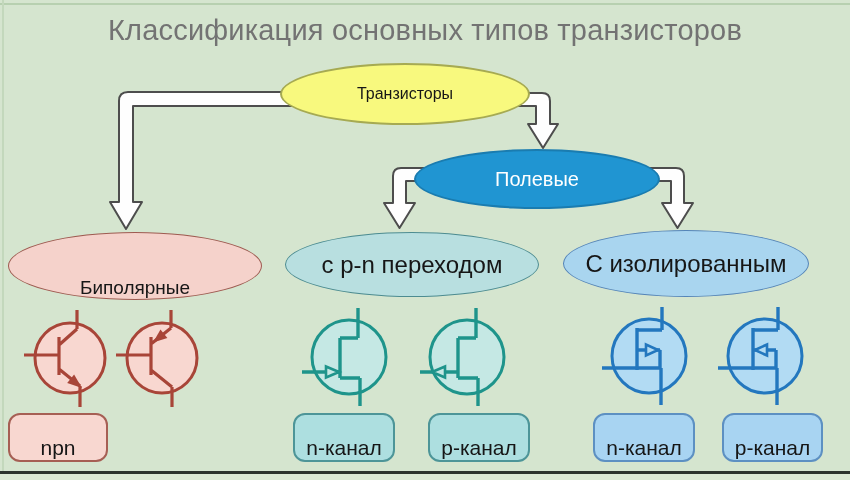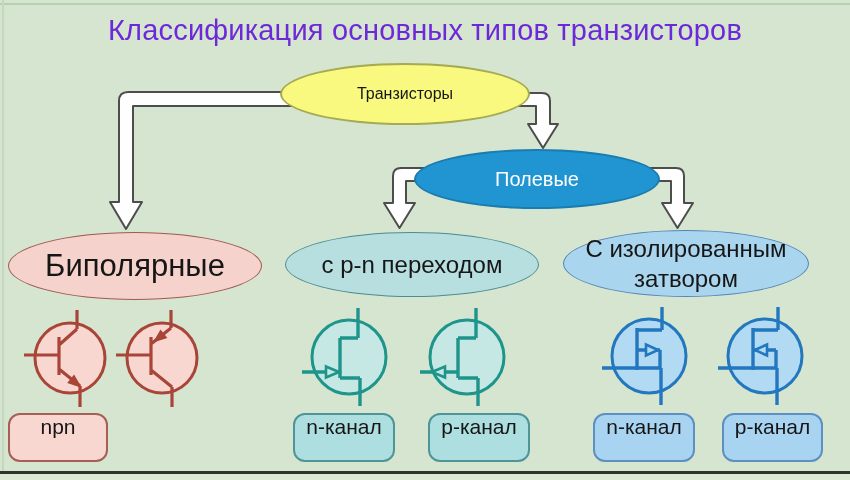--- a/index.html
+++ b/index.html
@@ -10,44 +10,44 @@
     color:#161616;
   }
   .edge-top{position:absolute;left:0;top:3px;width:850px;height:2px;background:#b7d0b0;}
   .edge-left{position:absolute;left:2px;top:0;width:2px;height:480px;background:#c3d8bc;}
   .edge-bottom-dark{position:absolute;left:0;top:471px;width:850px;height:3px;background:#2c342c;}
   .edge-bottom-light{position:absolute;left:0;top:474px;width:850px;height:6px;background:#dbe9d3;}
 
   .title{
     position:absolute;left:0;top:12px;width:850px;height:36px;
     display:flex;align-items:center;justify-content:center;
-    font-size:29px;letter-spacing:.2px;color:#6d28d9;
+    font-size:29px;letter-spacing:.2px;color:#737373;
   }
 
   .node{
     position:absolute;border-radius:50%;
     display:flex;align-items:center;justify-content:center;
     text-align:center;box-sizing:border-box;
   }
   .node-root{left:280px;top:63px;width:250px;height:62px;
     background:var(--root-fill,#f8f97e);border:2px solid var(--root-border,#a6aa52);font-size:16px;}
   .node-fe{left:414px;top:149px;width:246px;height:60px;
     background:var(--fe-fill,#2095d2);border:2px solid var(--fe-border,#1a7cb0);
     color:#ffffff;font-size:20px;}
   .node-bipolar{left:8px;top:232px;width:254px;height:68px;
-    background:var(--bipolar-fill,#f5d2cb);border:1.5px solid var(--bipolar-border,#9e5b51);font-size:31px;}
+    background:var(--bipolar-fill,#f5d2cb);border:1.5px solid var(--bipolar-border,#9e5b51);font-size:19px;align-items:flex-end;}
   .node-pn{left:285px;top:232px;width:254px;height:65px;
     background:var(--pn-fill,#b8dfe0);border:1.5px solid var(--pn-border,#4d8c91);font-size:24px;}
   .node-ig{left:563px;top:230px;width:246px;height:67px;
     background:var(--ig-fill,#a9d5ef);border:1.5px solid var(--ig-border,#5585b8);
     font-size:24px;line-height:1.25;flex-direction:column;}
 
   .tagbox{
     position:absolute;top:413px;height:49px;box-sizing:border-box;
-    border-radius:12px;display:flex;align-items:flex-start;justify-content:center;
+    border-radius:12px;display:flex;align-items:flex-end;justify-content:center;
     font-size:21px;
   }
   .tag-pink{background:var(--tag-pink-fill,#f8d7d0);border:2px solid var(--tag-pink-border,#a65f54);}
   .tag-cyan{background:var(--tag-cyan-fill,#addfe0);border:2px solid var(--tag-cyan-border,#4d9598);}
   .tag-blue{background:var(--tag-blue-fill,#a8d4f2);border:2px solid var(--tag-blue-border,#5d90c2);}
 
   .arrows{position:absolute;left:0;top:0;}
   .flow-arrow{fill:#fefefe;stroke:var(--arrow-stroke,#4d4d4d);stroke-width:2;stroke-linejoin:round;}
 
   .sym{position:absolute;width:96px;height:100px;}
@@ -89,21 +89,20 @@
   <div class="node node-bipolar">
     <span>Биполярные</span>
   </div>
 
   <div class="node node-pn">
     <span>с p-n переходом</span>
   </div>
 
   <div class="node node-ig">
     <span>С изолированным</span>
-    <span>затвором</span>
   </div>
 
   <svg class="sym" style="left:22px;top:308px" viewBox="0 0 96 100">
     <circle class="bip-circle" cx="48" cy="50" r="35"></circle>
     <path class="bip-line" d="M2,47 H37 M37,29 V67 M37,37 L55,21 M55,21 V2 M37,61 L58,78 M58,78 V99"></path>
     <polygon class="bip-head" points="60,80 45.2,75 52.1,66.4"></polygon>
   </svg>
 
   <svg class="sym" style="left:114px;top:308px" viewBox="0 0 96 100">
     <circle class="bip-circle" cx="48" cy="50" r="35"></circle>

